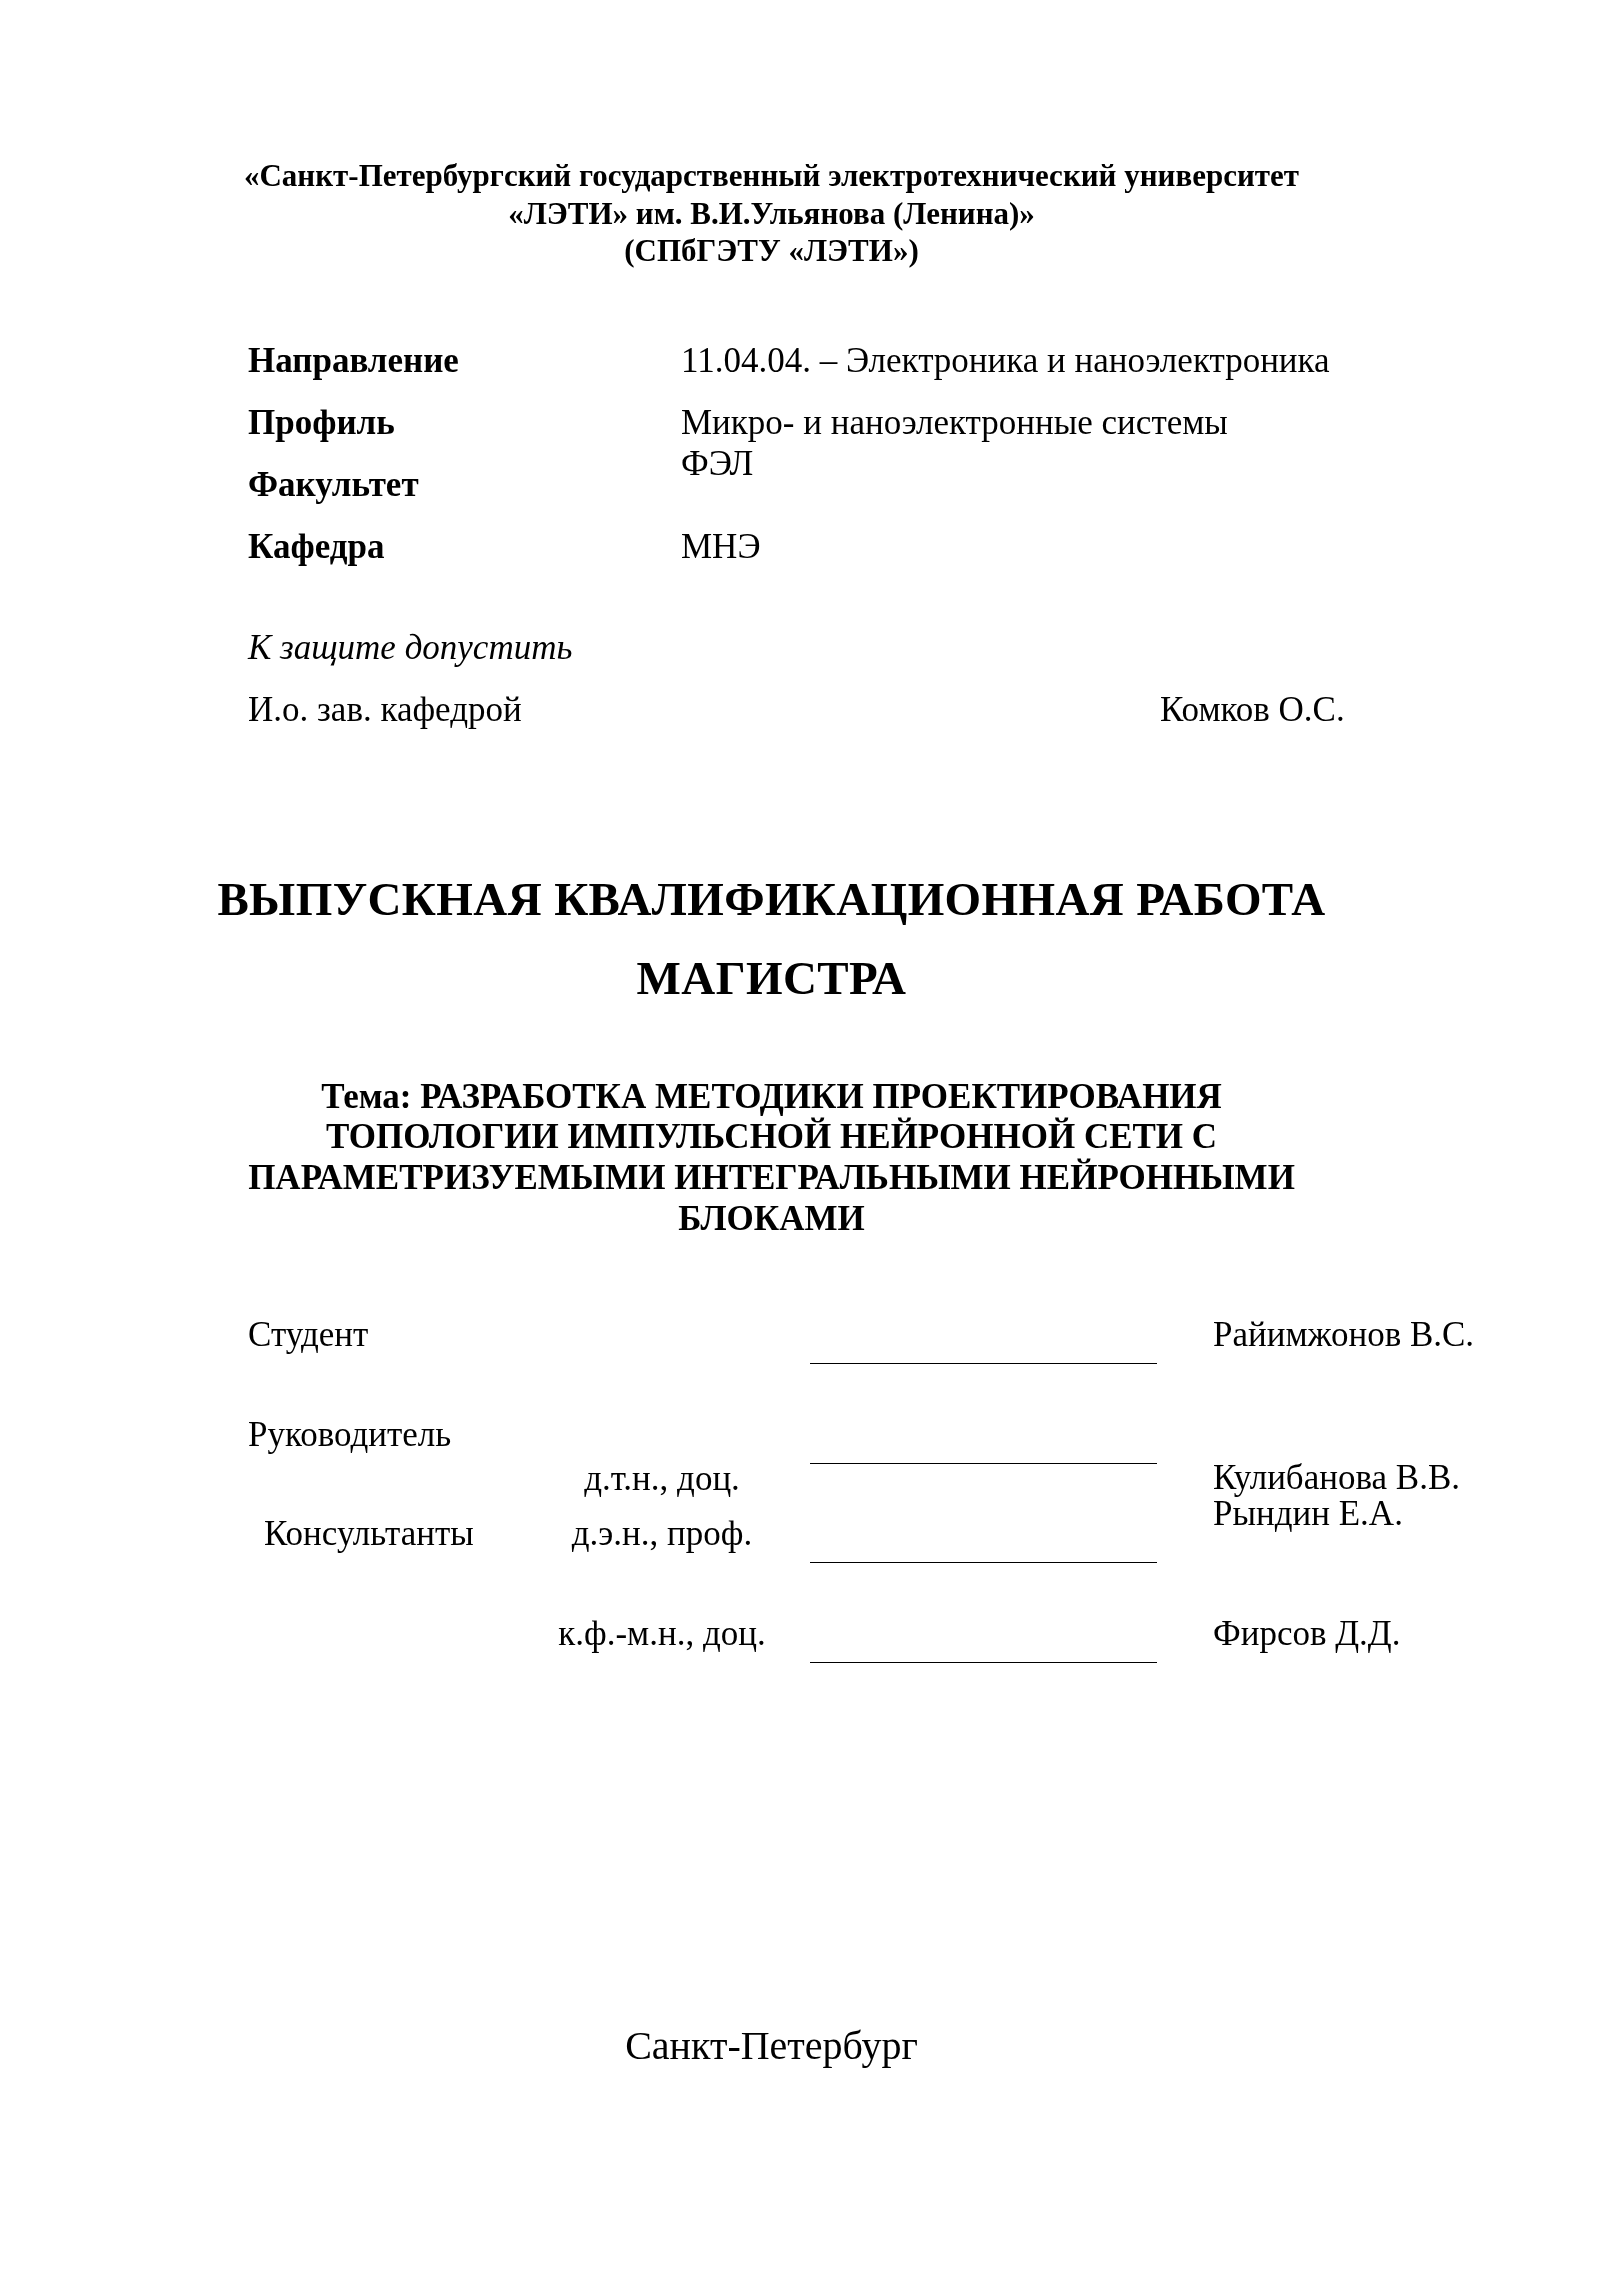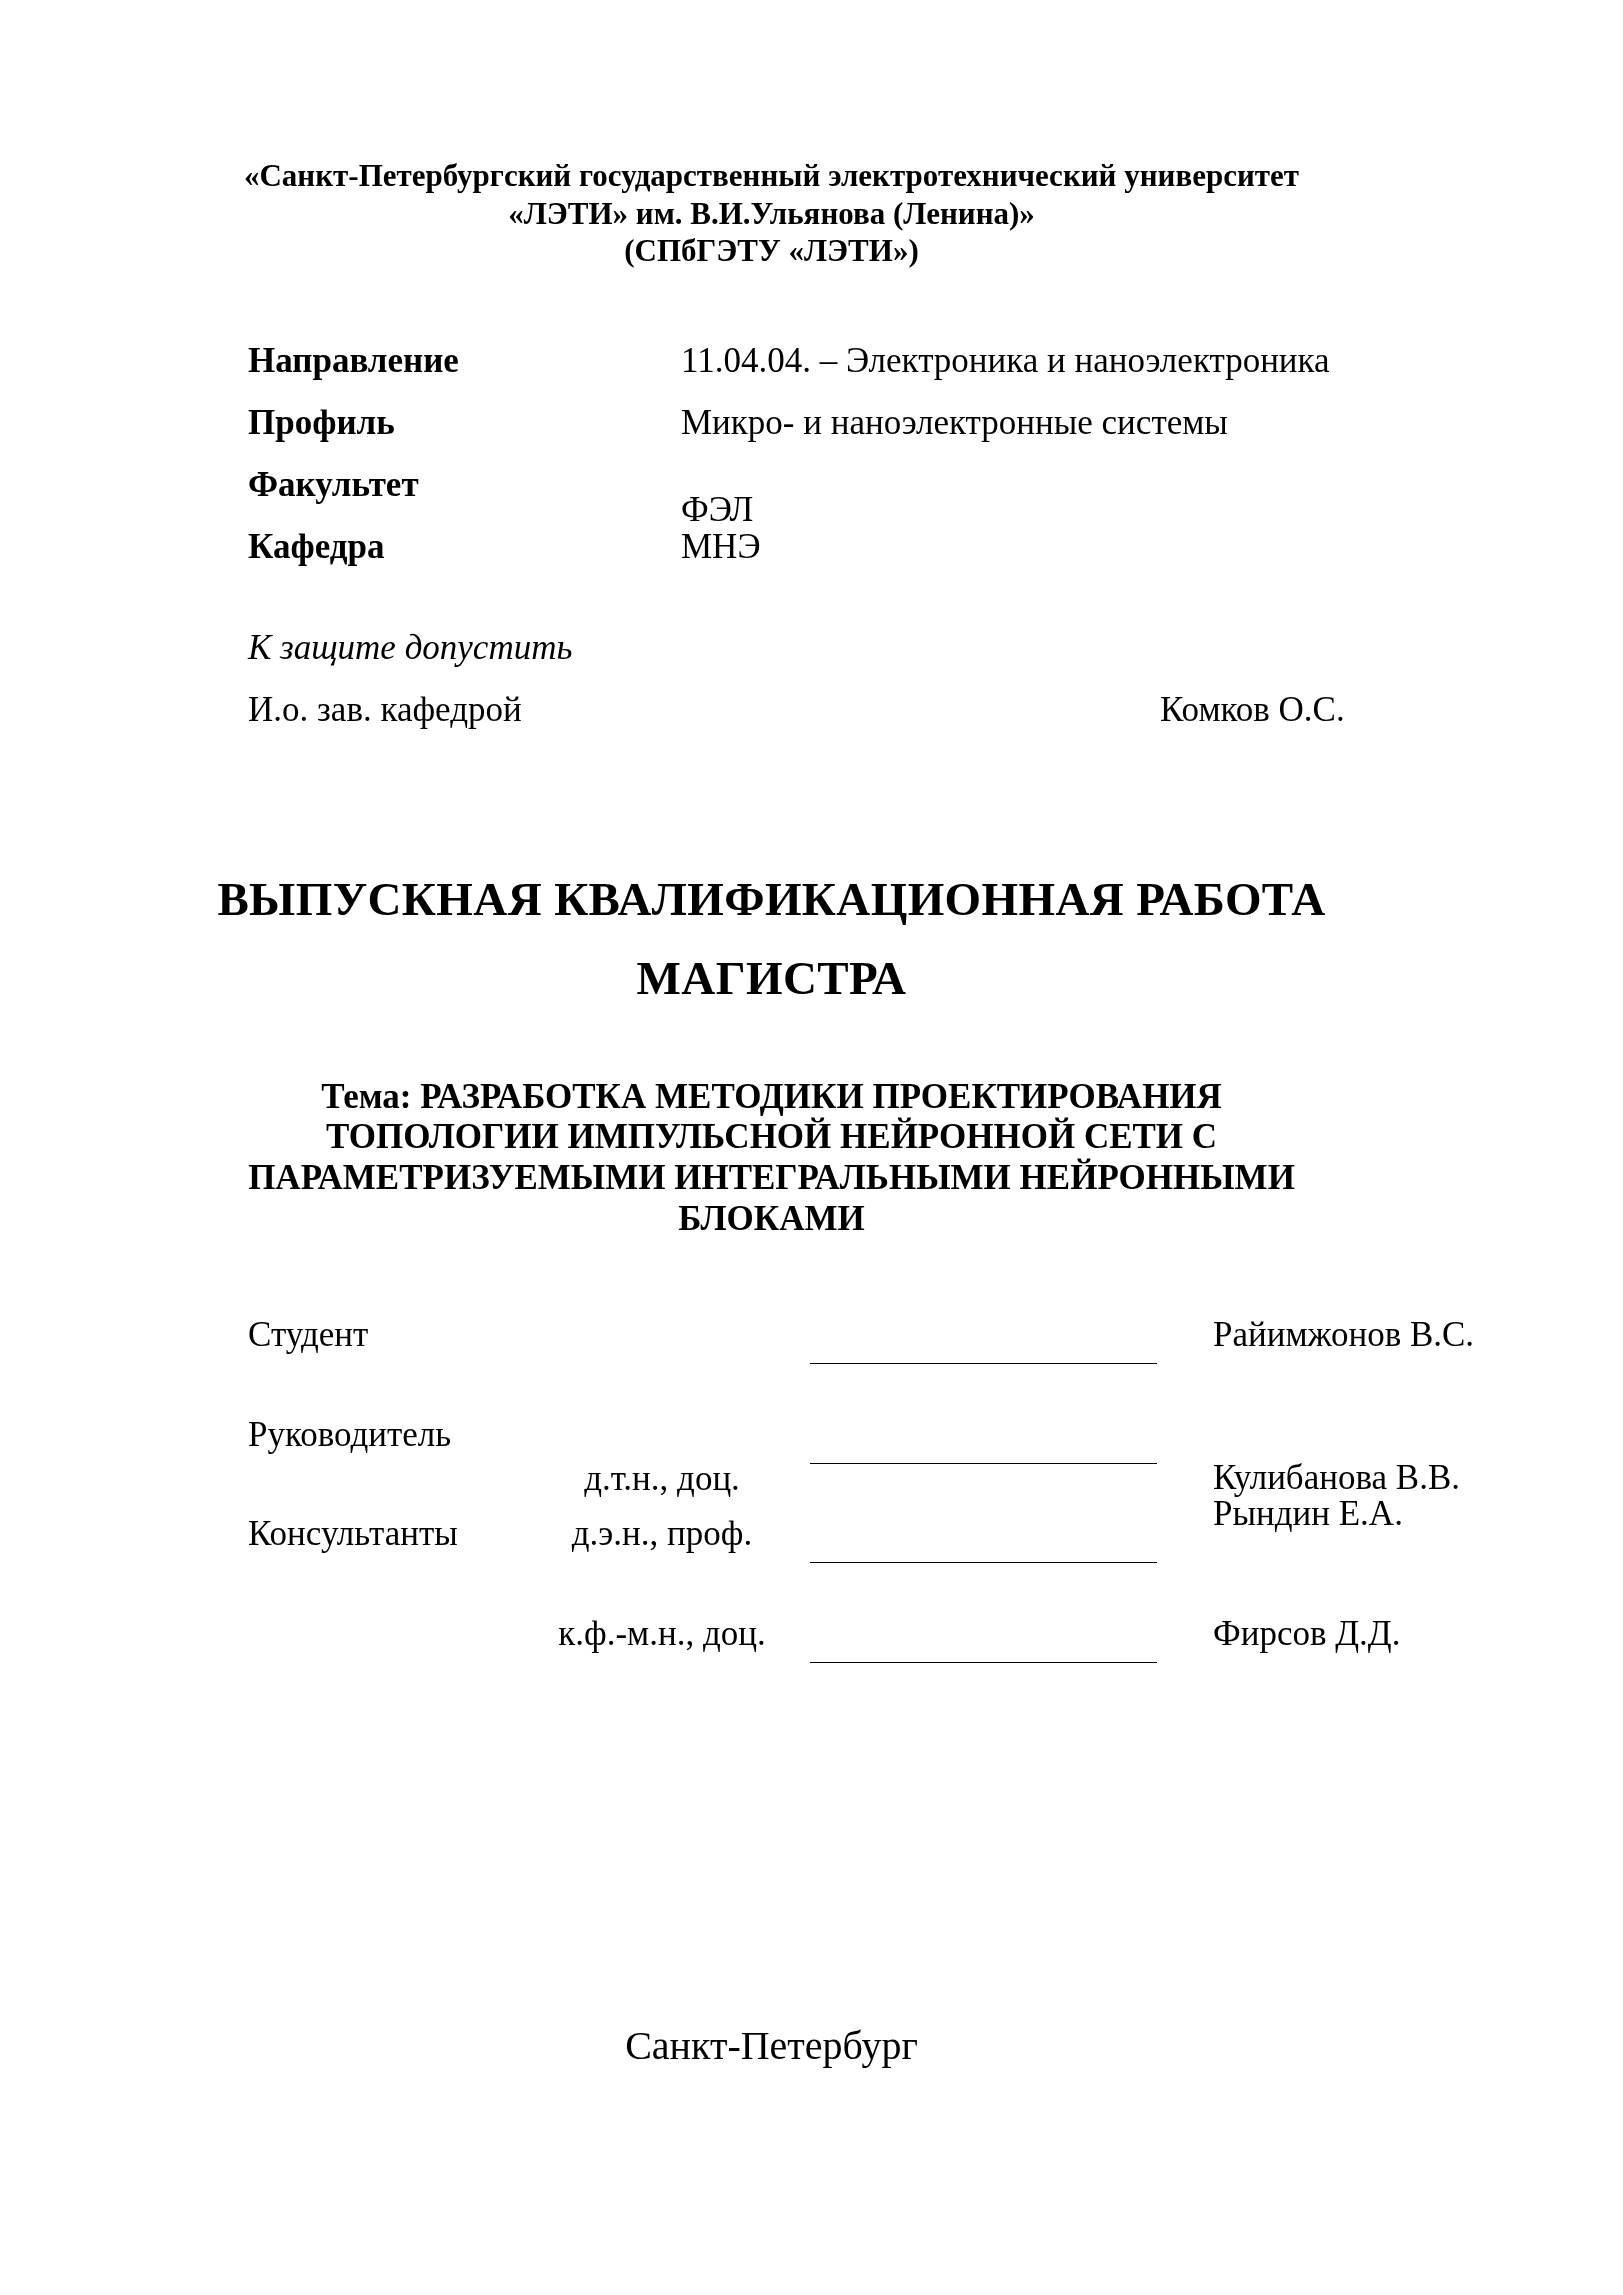--- a/index.html
+++ b/index.html
@@ -100,21 +100,21 @@
   <div class="center-line uni" style="top:232px;">(СПбГЭТУ «ЛЭТИ»)</div>
 
   <div>
     <div class="abs info-label" style="top:341px;">Направление</div>
     <div class="abs info-value" style="top:341px;">11.04.04. – Электроника и наноэлектроника</div>
 
     <div class="abs info-label" style="top:403px;">Профиль</div>
     <div class="abs info-value" style="top:403px;">Микро- и наноэлектронные системы</div>
 
     <div class="abs info-label" style="top:465px;">Факультет</div>
-    <div class="abs info-value" style="top:490px;">ФЭЛ</div>
+    <div class="abs info-value" style="top:444px;">ФЭЛ</div>
 
     <div class="abs info-label" style="top:527px;">Кафедра</div>
     <div class="abs info-value" style="top:527px;">МНЭ</div>
   </div>
 
   <div class="abs admit admit-italic" style="top:628px;">К защите допустить</div>
   <div class="abs admit" style="top:690px;">И.о. зав. кафедрой</div>
   <div class="abs admit" style="top:690px; left:1160px;">Комков О.С.</div>
 
   <div class="center-line title" style="top:872px;">ВЫПУСКНАЯ КВАЛИФИКАЦИОННАЯ РАБОТА</div>
@@ -130,21 +130,21 @@
     <div class="abs sig sig-role" style="top:1315px;">Студент</div>
     <div class="abs sig sig-degree" style="top:1315px;"></div>
     <div class="sig-line" style="top:1363px;"></div>
     <div class="abs sig sig-name" style="top:1315px;">Райимжонов В.С.</div>
 
     <div class="abs sig sig-role" style="top:1415px;">Руководитель</div>
     <div class="abs sig sig-degree" style="top:1415px;margin-top:44px;">д.т.н., доц.</div>
     <div class="sig-line" style="top:1463px;"></div>
     <div class="abs sig sig-name" style="top:1494px;">Рындин Е.А.</div>
 
-    <div class="abs sig sig-role" style="top:1514px;">Консультанты</div>
+    <div class="abs sig sig-role" style="top:1514px;margin-left:16px;">Консультанты</div>
     <div class="abs sig sig-degree" style="top:1514px;">д.э.н., проф.</div>
     <div class="sig-line" style="top:1562px;"></div>
     <div class="abs sig sig-name" style="top:1458px;">Кулибанова В.В.</div>
 
     <div class="abs sig sig-role" style="top:1614px;"></div>
     <div class="abs sig sig-degree" style="top:1614px;">к.ф.-м.н., доц.</div>
     <div class="sig-line" style="top:1662px;"></div>
     <div class="abs sig sig-name" style="top:1614px;">Фирсов Д.Д.</div>
   </div>
 

